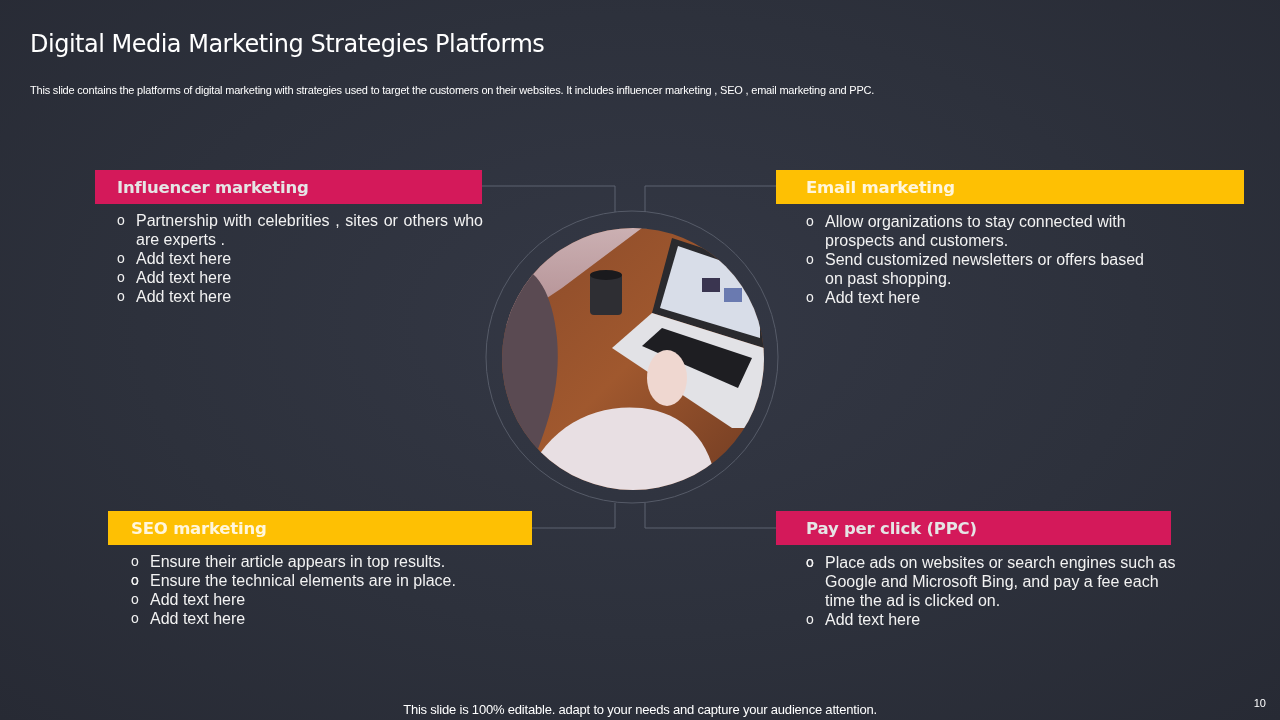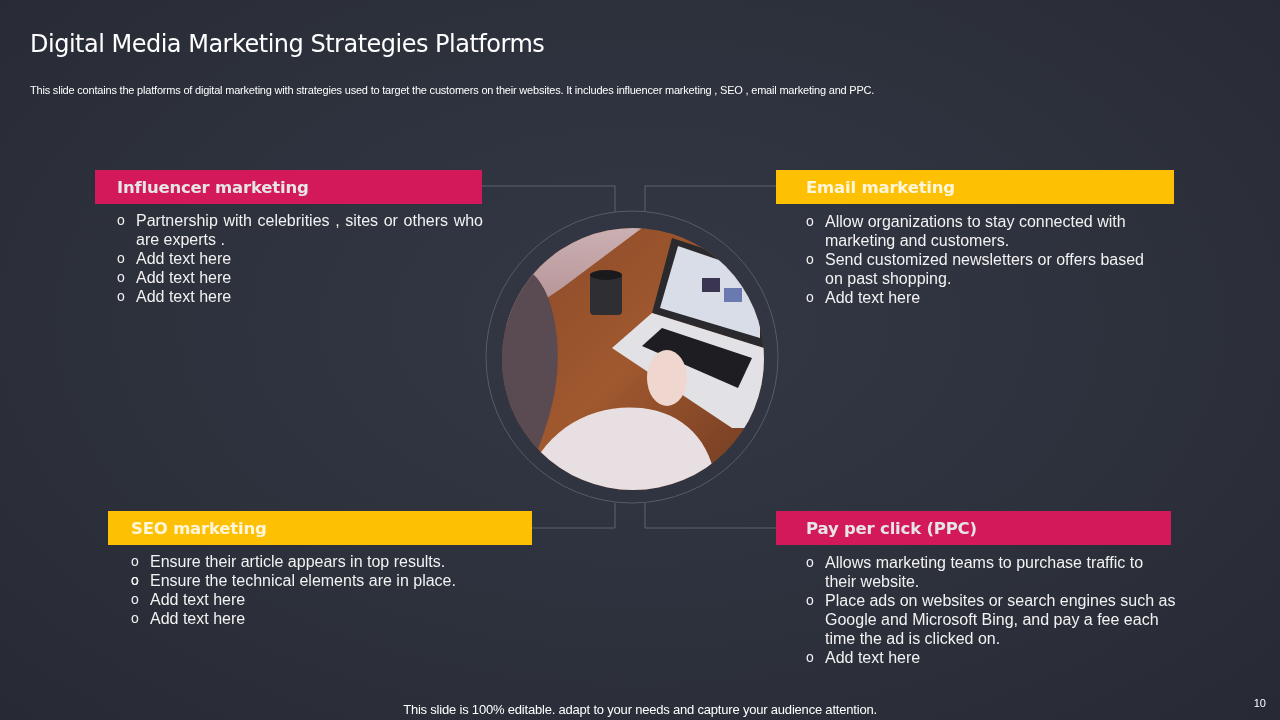--- a/index.html
+++ b/index.html
@@ -102,43 +102,43 @@
 <div class="header-bar pink" style="left:95px; top:170px; width:387px; padding-left:22px;">
   <span>Influencer marketing</span>
 </div>
 <ul class="bullets" style="left:117px; top:211px; width:366px; text-align:justify;">
   <li><span class="mark">o</span><span>Partnership with celebrities  , sites or others  who are experts .</span></li>
   <li><span class="mark">o</span><span>Add text here</span></li>
   <li><span class="mark">o</span><span>Add text here</span></li>
   <li><span class="mark">o</span><span>Add text here</span></li>
 </ul>
 
-<div class="header-bar yellow" style="left:776px; top:170px; width:398px; padding-left:30px;">
+<div class="header-bar yellow" style="left:776px; top:170px; width:468px; padding-left:30px;">
   <span>Email marketing</span>
 </div>
 <ul class="bullets" style="left:806px; top:212px; width:350px;">
-  <li><span class="mark">o</span><span>Allow organizations to stay connected with marketing and customers.</span></li>
+  <li><span class="mark">o</span><span>Allow organizations to stay connected with prospects and customers.</span></li>
   <li><span class="mark">o</span><span>Send customized newsletters or offers based on past shopping.</span></li>
   <li><span class="mark">o</span><span>Add text here</span></li>
 </ul>
 
 <div class="header-bar yellow" style="left:108px; top:511px; width:424px; padding-left:23px;">
   <span>SEO marketing</span>
 </div>
 <ul class="bullets" style="left:131px; top:552px; width:360px;">
   <li><span class="mark">o</span><span>Ensure their article appears in top results.</span></li>
   <li><span class="mark">o</span></li>
   <li><span class="mark">o</span><span>Ensure the technical elements are in place.</span></li>
   <li><span class="mark">o</span><span>Add text here</span></li>
   <li><span class="mark">o</span><span>Add text here</span></li>
 </ul>
 
 <div class="header-bar pink" style="left:776px; top:511px; width:395px; padding-left:30px;">
   <span>Pay per click (PPC)</span>
 </div>
 <ul class="bullets" style="left:806px; top:553px; width:372px;">
-  <li><span class="mark">o</span><span>Allows marketing teams to purchase traffic to their website.</span></li>
+  <li><span class="mark">o</span></li>
   <li><span class="mark">o</span><span>Place ads on websites or search engines such as Google and Microsoft Bing, and pay a fee each time the ad is clicked on.</span></li>
   <li><span class="mark">o</span><span>Add text here</span></li>
 </ul>
 
 <div class="footer">This slide is 100% editable. adapt to your needs and capture your audience attention.</div>
 <div class="page-num">10</div>
 
 </body></html>

